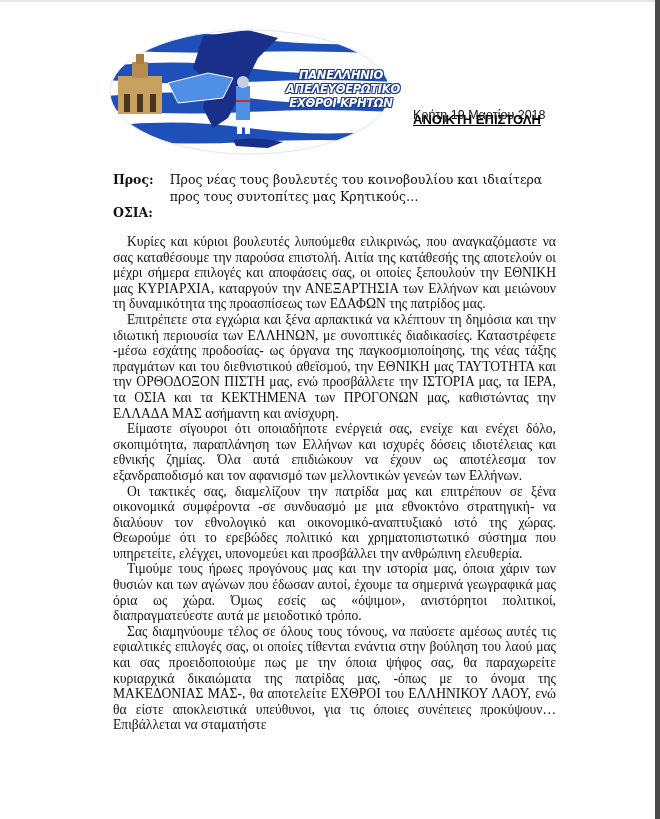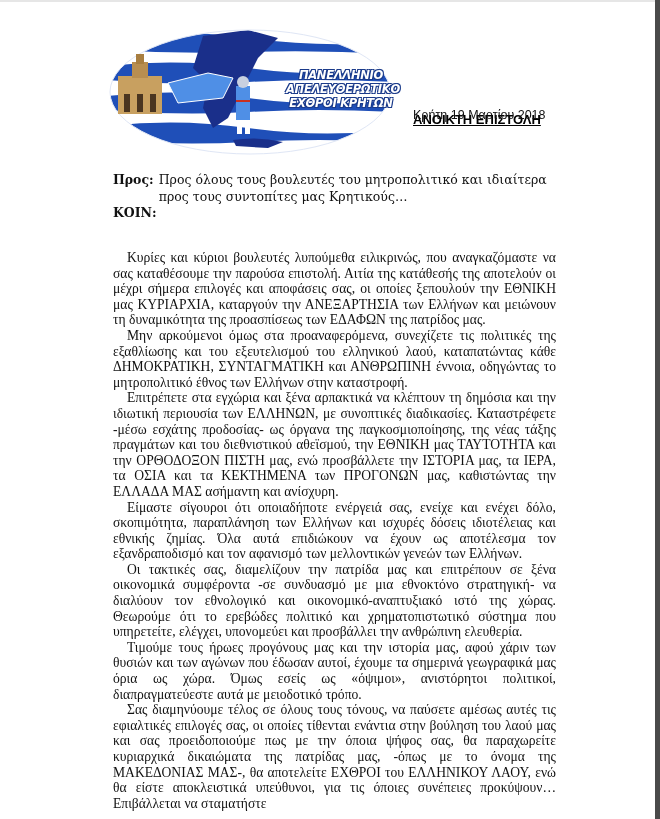--- a/index.html
+++ b/index.html
@@ -32,29 +32,28 @@
     font-weight: bold; font-size: 13px; text-decoration: underline; color: #000; margin-top: 34px;
   }
   .letter-date {
     position: absolute; left: 413px; top: 108px;
     font-family: "Liberation Sans", "DejaVu Sans", sans-serif;
     font-size: 12.5px; color: #111;
   }
 
   .recipients { position: absolute; left: 113px; top: 172px; width: 440px; font-size: 12.5px; line-height: 16.5px; color: #111; }
   .recipients .row { display: flex; }
-  .recipients .lbl { font-weight: bold; flex: 0 0 auto; margin-right: 5px; white-space: nowrap; }
+  .recipients .lbl { font-weight: bold; flex: 0 0 auto; margin-right: 16px; white-space: nowrap; }
   .recipients .val { flex: 1 1 auto; }
 
   .body-text {
     position: absolute; left: 113px; top: 234px; width: 443px;
     font-family: "Liberation Serif", "DejaVu Serif", serif;
     font-size: 13.6px; line-height: 15.6px; color: #111;
     text-align: justify;
-    margin-top: 16px;
   }
   .body-text p { margin: 0; text-indent: 14px; }
 </style>
 </head>
 <body>
 
 <div class="page">
   <div class="topline"></div>
 
   <div class="logo">
@@ -98,30 +97,29 @@
       <div>ΕΧΘΡΟΙ ΚΡΗΤΩΝ</div>
     </div>
   </div>
 
   <div class="open-letter-title">ΑΝΟΙΚΤΗ ΕΠΙΣΤΟΛΗ</div>
   <div class="letter-date">Κρήτη 19 Μαρτίου 2018</div>
 
   <div class="recipients">
     <div class="row">
       <span class="lbl">Προς:</span>
-      <span class="val">Προς όλους τους βουλευτές του μητροπολιτικό και ιδιαίτερα προς τους συντοπίτες μας Κρητικούς…</span>
+      <span class="val">Προς νέας τους βουλευτές του κοινοβουλίου και ιδιαίτερα προς τους συντοπίτες μας Κρητικούς…</span>
     </div>
     <div class="row">
-      <span class="lbl">ΚΟΙΝ:</span>
+      <span class="lbl">ΟΣΙΑ:</span>
     </div>
   </div>
 
   <div class="body-text">
     <p>Κυρίες και κύριοι βουλευτές λυπούμεθα ειλικρινώς, που αναγκαζόμαστε να σας καταθέσουμε την παρούσα επιστολή. Αιτία της κατάθεσής της αποτελούν οι μέχρι σήμερα επιλογές και αποφάσεις σας, οι οποίες ξεπουλούν την ΕΘΝΙΚΗ μας ΚΥΡΙΑΡΧΙΑ, καταργούν την ΑΝΕΞΑΡΤΗΣΙΑ των Ελλήνων και μειώνουν τη δυναμικότητα της προασπίσεως των ΕΔΑΦΩΝ της πατρίδος μας.</p>
-    <p>Μην αρκούμενοι όμως στα προαναφερόμενα, συνεχίζετε τις πολιτικές της εξαθλίωσης και του εξευτελισμού του ελληνικού λαού, καταπατώντας κάθε ΔΗΜΟΚΡΑΤΙΚΗ, ΣΥΝΤΑΓΜΑΤΙΚΗ και ΑΝΘΡΩΠΙΝΗ έννοια, οδηγώντας το μητροπολιτικό έθνος των Ελλήνων στην καταστροφή.</p>
     <p>Επιτρέπετε στα εγχώρια και ξένα αρπακτικά να κλέπτουν τη δημόσια και την ιδιωτική περιουσία των ΕΛΛΗΝΩΝ, με συνοπτικές διαδικασίες. Καταστρέφετε -μέσω εσχάτης προδοσίας- ως όργανα της παγκοσμιοποίησης, της νέας τάξης πραγμάτων και του διεθνιστικού αθεϊσμού, την ΕΘΝΙΚΗ μας ΤΑΥΤΟΤΗΤΑ και την ΟΡΘΟΔΟΞΟΝ ΠΙΣΤΗ μας, ενώ προσβάλλετε την ΙΣΤΟΡΙΑ μας, τα ΙΕΡΑ, τα ΟΣΙΑ και τα ΚΕΚΤΗΜΕΝΑ των ΠΡΟΓΟΝΩΝ μας, καθιστώντας την ΕΛΛΑΔΑ ΜΑΣ ασήμαντη και ανίσχυρη.</p>
     <p>Είμαστε σίγουροι ότι οποιαδήποτε ενέργειά σας, ενείχε και ενέχει δόλο, σκοπιμότητα, παραπλάνηση των Ελλήνων και ισχυρές δόσεις ιδιοτέλειας και εθνικής ζημίας. Όλα αυτά επιδιώκουν να έχουν ως αποτέλεσμα τον εξανδραποδισμό και τον αφανισμό των μελλοντικών γενεών των Ελλήνων.</p>
     <p>Οι τακτικές σας, διαμελίζουν την πατρίδα μας και επιτρέπουν σε ξένα οικονομικά συμφέροντα -σε συνδυασμό με μια εθνοκτόνο στρατηγική- να διαλύουν τον εθνολογικό και οικονομικό-αναπτυξιακό ιστό της χώρας. Θεωρούμε ότι το ερεβώδες πολιτικό και χρηματοπιστωτικό σύστημα που υπηρετείτε, ελέγχει, υπονομεύει και προσβάλλει την ανθρώπινη ελευθερία.</p>
-    <p>Τιμούμε τους ήρωες προγόνους μας και την ιστορία μας, αφού χάριν των θυσιών και των αγώνων που έδωσαν αυτοί, έχουμε τα σημερινά γεωγραφικά μας όρια ως χώρα. Όμως εσείς ως «όψιμοι», ανιστόρητοι πολιτικοί, διαπραγματεύεστε αυτά με μειοδοτικό τρόπο.</p>
+    <p>Τιμούμε τους ήρωες προγόνους μας και την ιστορία μας, όποια χάριν των θυσιών και των αγώνων που έδωσαν αυτοί, έχουμε τα σημερινά γεωγραφικά μας όρια ως χώρα. Όμως εσείς ως «όψιμοι», ανιστόρητοι πολιτικοί, διαπραγματεύεστε αυτά με μειοδοτικό τρόπο.</p>
     <p>Σας διαμηνύουμε τέλος σε όλους τους τόνους, να παύσετε αμέσως αυτές τις εφιαλτικές επιλογές σας, οι οποίες τίθενται ενάντια στην βούληση του λαού μας και σας προειδοποιούμε πως με την όποια ψήφος σας, θα παραχωρείτε κυριαρχικά δικαιώματα της πατρίδας μας, -όπως με το όνομα της ΜΑΚΕΔΟΝΙΑΣ ΜΑΣ-, θα αποτελείτε ΕΧΘΡΟΙ του ΕΛΛΗΝΙΚΟΥ ΛΑΟΥ, ενώ θα είστε αποκλειστικά υπεύθυνοι, για τις όποιες συνέπειες προκύψουν… Επιβάλλεται να σταματήστε</p>
   </div>
 </div>
 <div class="side-bar"></div>
 
 </body></html>

